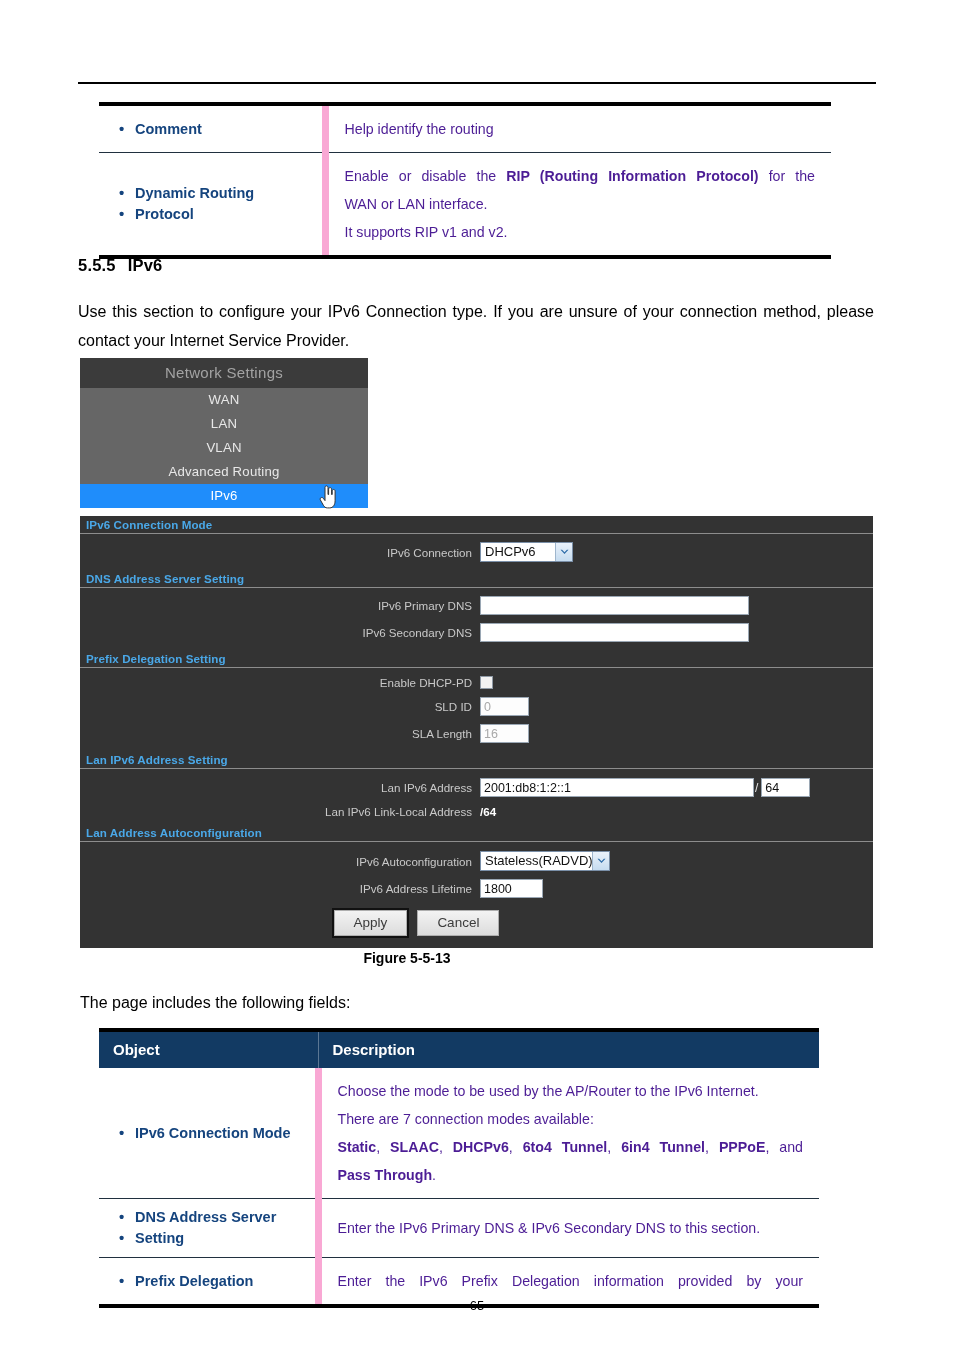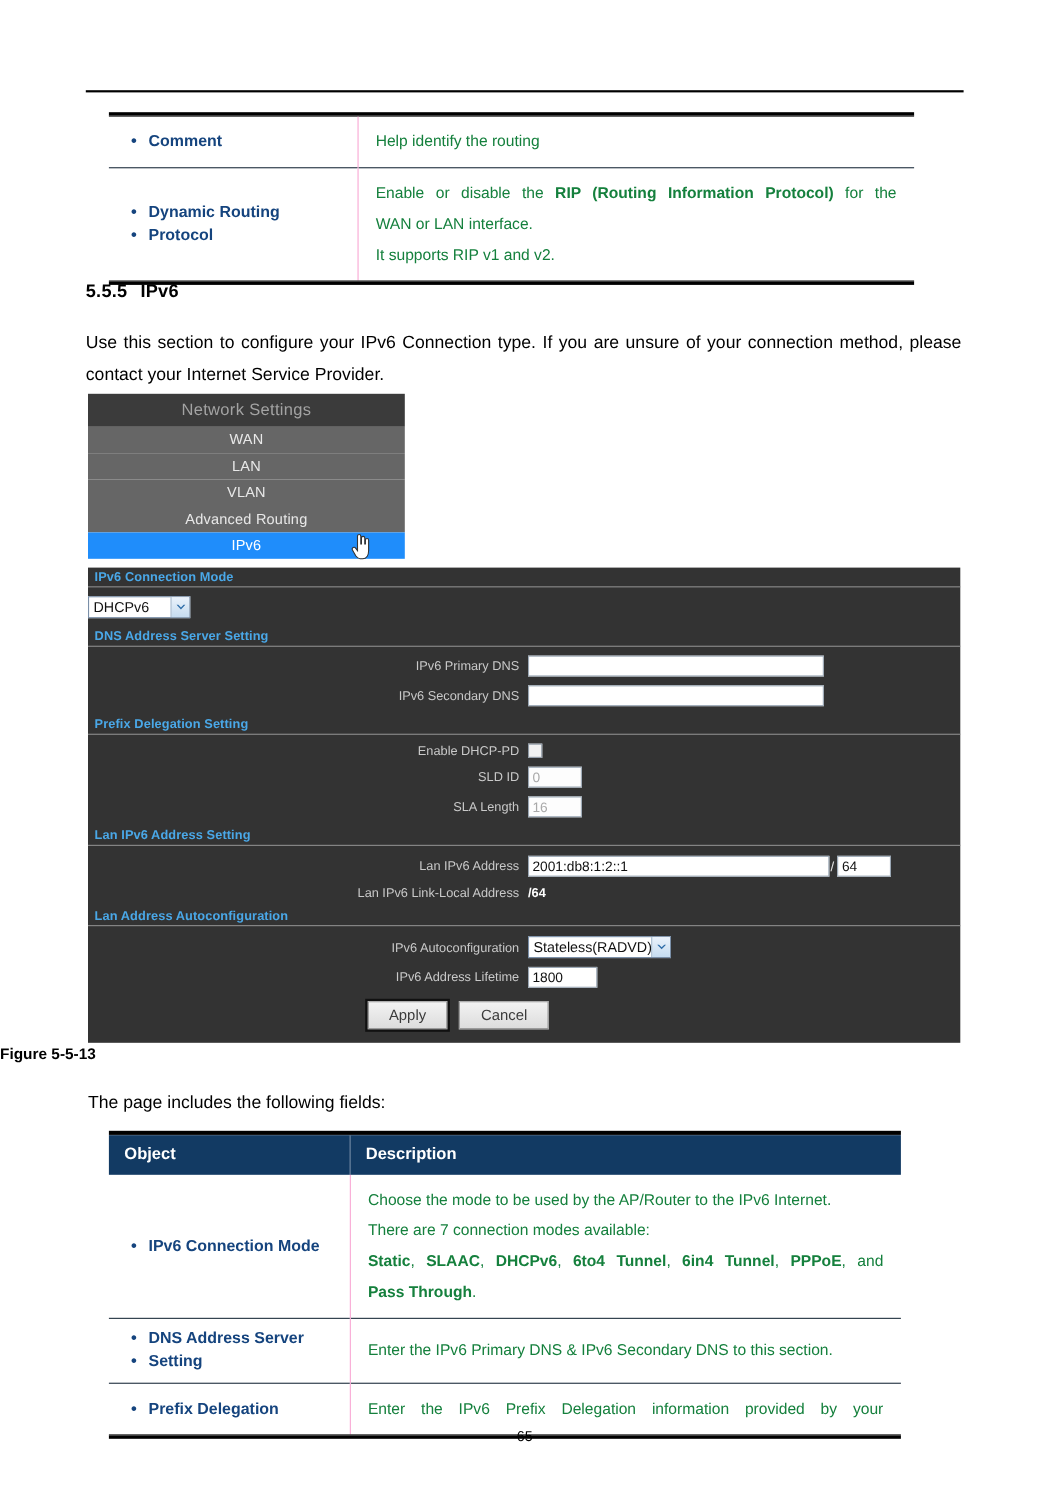--- a/index.html
+++ b/index.html
@@ -21,21 +21,21 @@
   
   .doc-table {
     position: absolute;
     border-collapse: collapse;
     table-layout: fixed;
   }
   .doc-table td { vertical-align: middle; }
 
   .col-object {
     width: 226px;
-    border-right: 1px solid #f9a8d4;
+    border-right: 7px solid #f9a8d4;
     padding: 8px 10px 8px 14px;
   }
   .col-desc {
     padding: 9px 16px 9px 16px;
   }
 
   .bullet-item {
     color: #15447e;
     font-weight: bold;
     font-size: 14.5px;
@@ -45,21 +45,21 @@
   }
   .bullet-item::before {
     content: "\2022";
     position: absolute; left: 6px; top: -1px;
     font-size: 15px; color: #15447e;
   }
 
   .desc-line {
     font-size: 14.2px;
     line-height: 28px;
-    color: #15803d;
+    color: #4c1d95;
     text-align: justify;
   }
   .desc-line.justify-full { text-align: justify; text-align-last: justify; }
   .desc-line b { font-weight: bold; }
 
   .row-divider td { border-top: 1px solid #20303f; }
 
   
   .sec-heading {
     position: absolute; left: 78px; top: 256px;
@@ -180,21 +180,21 @@
     font-size: 13.5px; color: #3b3b3b;
     background: linear-gradient(#f3f3f3, #dcdcdc);
     border: 1px solid #aeaeae;
     padding: 4px 19px 5px;
     font-family: "Liberation Sans", sans-serif;
   }
   .btn.focused { outline: 2px solid #111; outline-offset: 0px; }
 
   
   .fig-cap {
-    position: absolute; width: 814px; text-align: left;
+    position: absolute; width: 814px; text-align: center;
     font-size: 14px; font-weight: bold; top: 950px;
   }
 
   
   .th-cell {
     background: #123a63; color: #fff;
     font-size: 15px; font-weight: bold;
     padding: 9px 14px 10px;
   }
   .th-cell.left { border-right: 1px solid #5b7794; }
@@ -256,20 +256,21 @@
           <path d="M7 2.5c0-1 .7-1.6 1.5-1.6S10 1.5 10 2.5v7h.6V4.2c0-1 .7-1.6 1.5-1.6s1.5.6 1.5 1.6v5.3h.6V6.1c0-1 .7-1.6 1.5-1.6s1.4.6 1.4 1.6v9.6c0 4-2 7.2-5.3 7.2H9.4c-2 0-3-1-4-2.6L2.4 15c-.5-.9-.2-1.9.7-2.3.8-.4 1.7-.1 2.2.6L7 15.6V2.5z" fill="#ffffff" stroke="#333333" stroke-width="1"></path>
         </svg>
       </span>
     </div>
   </div>
 
   <div class="panel">
 
     <div class="sect-head">IPv6 Connection Mode</div>
     <div class="frow" style="padding-top:8px; padding-bottom:8px;">
+      <div class="flabel">IPv6 Connection</div>
       <div class="sel w1">
         <span class="sel-text">DHCPv6</span>
         <span class="sel-arrow">
           <svg width="9" height="6" viewBox="0 0 9 6">
               <path d="M0.5 0.8 L4.5 5 L8.5 0.8 L6.9 0.8 L4.5 3.2 L2.1 0.8 Z" fill="#2d6ca8"></path>
             </svg>
         </span>
       </div>
     </div>
 

